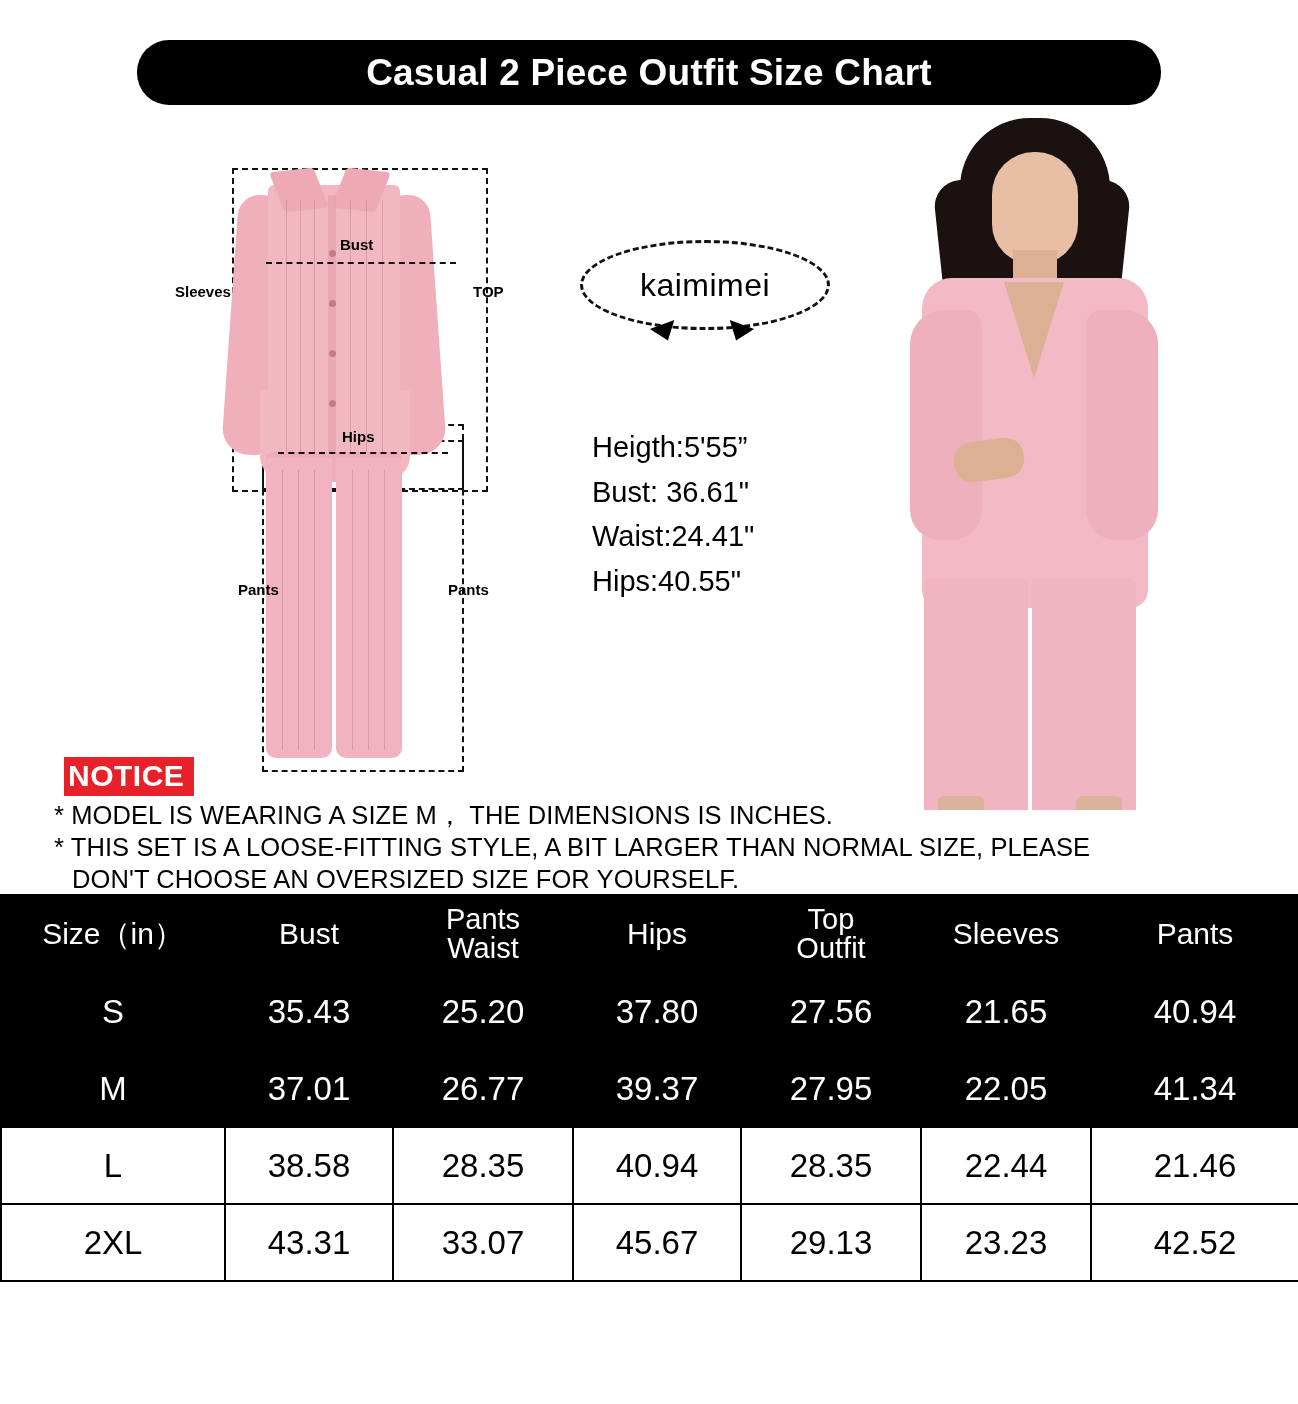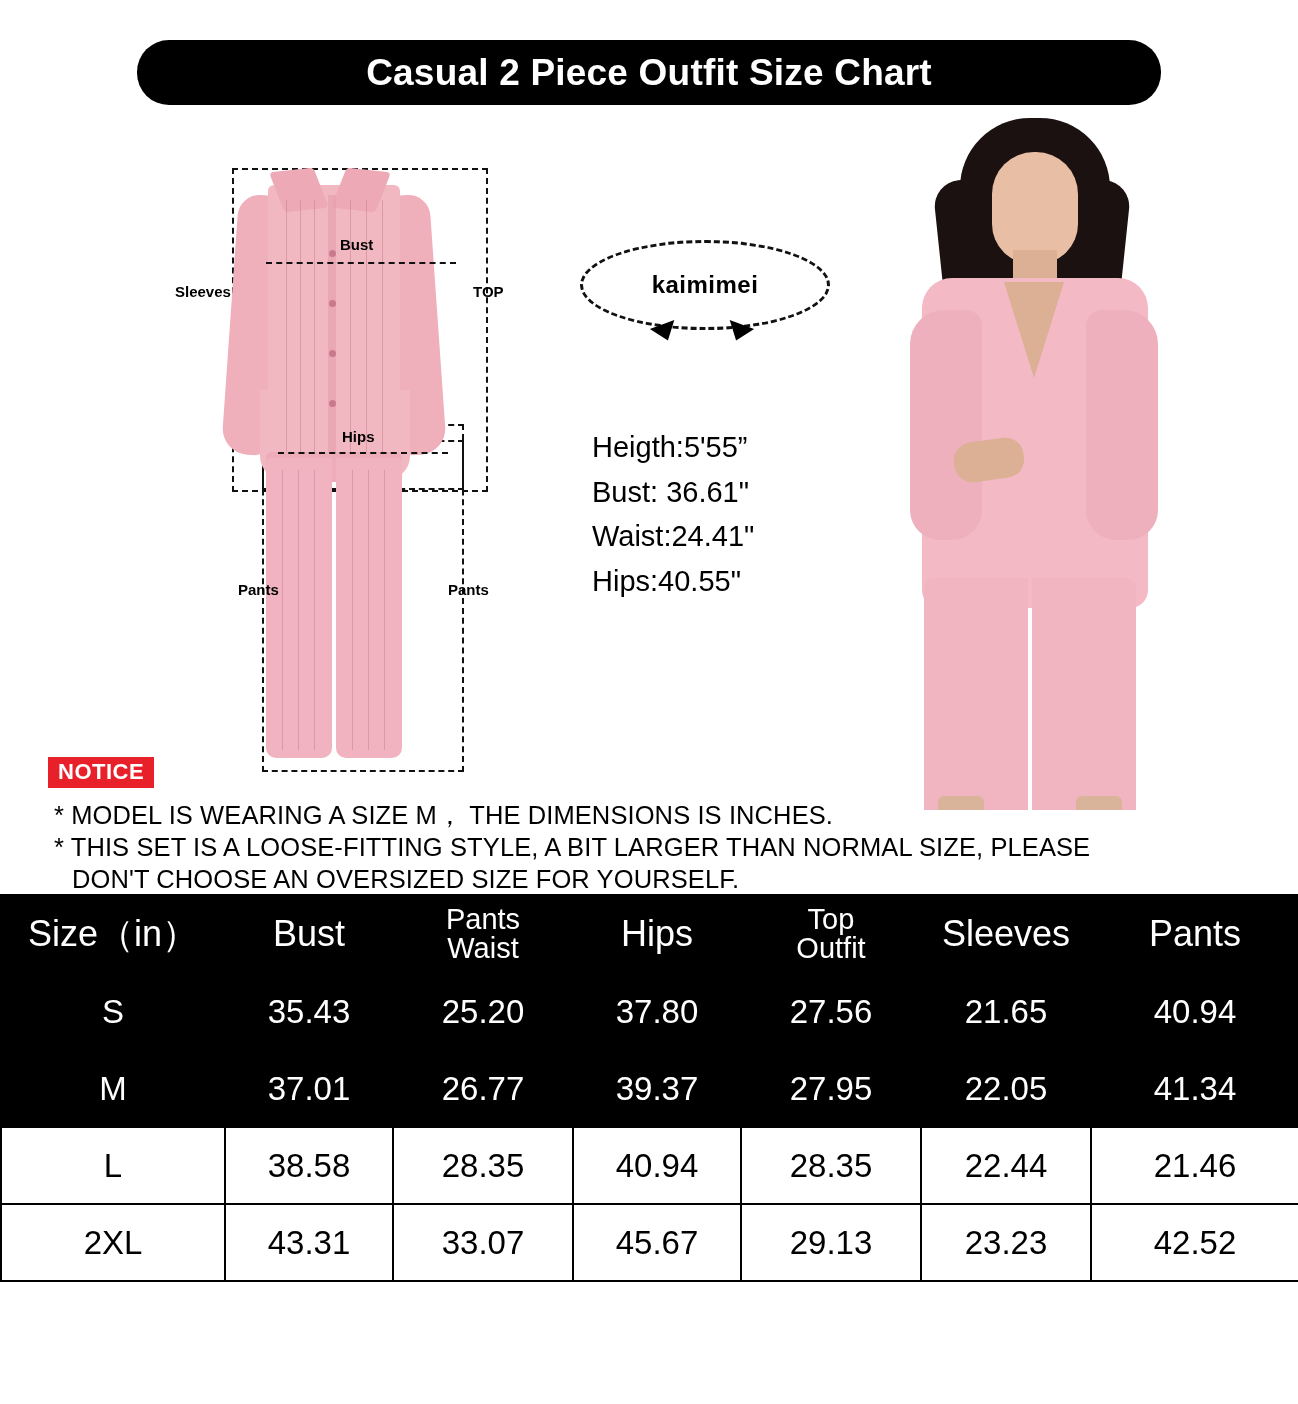--- a/index.html
+++ b/index.html
@@ -163,22 +163,22 @@
     inset: 0;
     border: 3px dashed #111;
     border-radius: 50%;
   }
   .brand-text {
     position: absolute;
     inset: 0;
     display: flex;
     align-items: center;
     justify-content: center;
-    font-size: 24px;
-    font-weight: bold;
+    font-size: 32px;
+    font-weight: normal;
     letter-spacing: .5px;
   }
   .brand-arrow {
     position: absolute;
     width: 0; height: 0;
     border-left: 13px solid transparent;
     border-right: 13px solid transparent;
     border-top: 17px solid #000;
   }
 
@@ -290,27 +290,27 @@
     width: 46px; height: 22px;
     background: #d9b49a;
     border-radius: 6px;
   }
   .m-shoe-l { left: 58px; }
   .m-shoe-r { left: 196px; }
 
   
   .notice-badge {
     position: absolute;
-    left: 48px;
+    left: 64px;
     top: 757px;
     background: #e8202a;
     color: #fff;
-    font-size: 22px;
+    font-size: 30px;
     font-weight: bold;
-    padding: 2px 10px 3px 10px;
+    padding: 2px 10px 3px 4px;
     letter-spacing: .5px;
   }
   .notice-lines {
     position: absolute;
     left: 42px;
     top: 800px;
     width: 1225px;
   }
   .notice-lines p {
     margin: 0 0 2px 12px;
@@ -332,21 +332,21 @@
     border: 2px solid #000;
     text-align: center;
     vertical-align: middle;
     font-weight: normal;
     padding: 0;
   }
   table.size-table thead th {
     background: #000;
     color: #fff;
     height: 76px;
-    font-size: 36px;
+    font-size: 30px;
     line-height: 1.02;
   }
   table.size-table thead th.two-line {
     font-size: 29px;
   }
   table.size-table tbody tr {
     height: 77px;
   }
   table.size-table tbody td {
     font-size: 33px;

